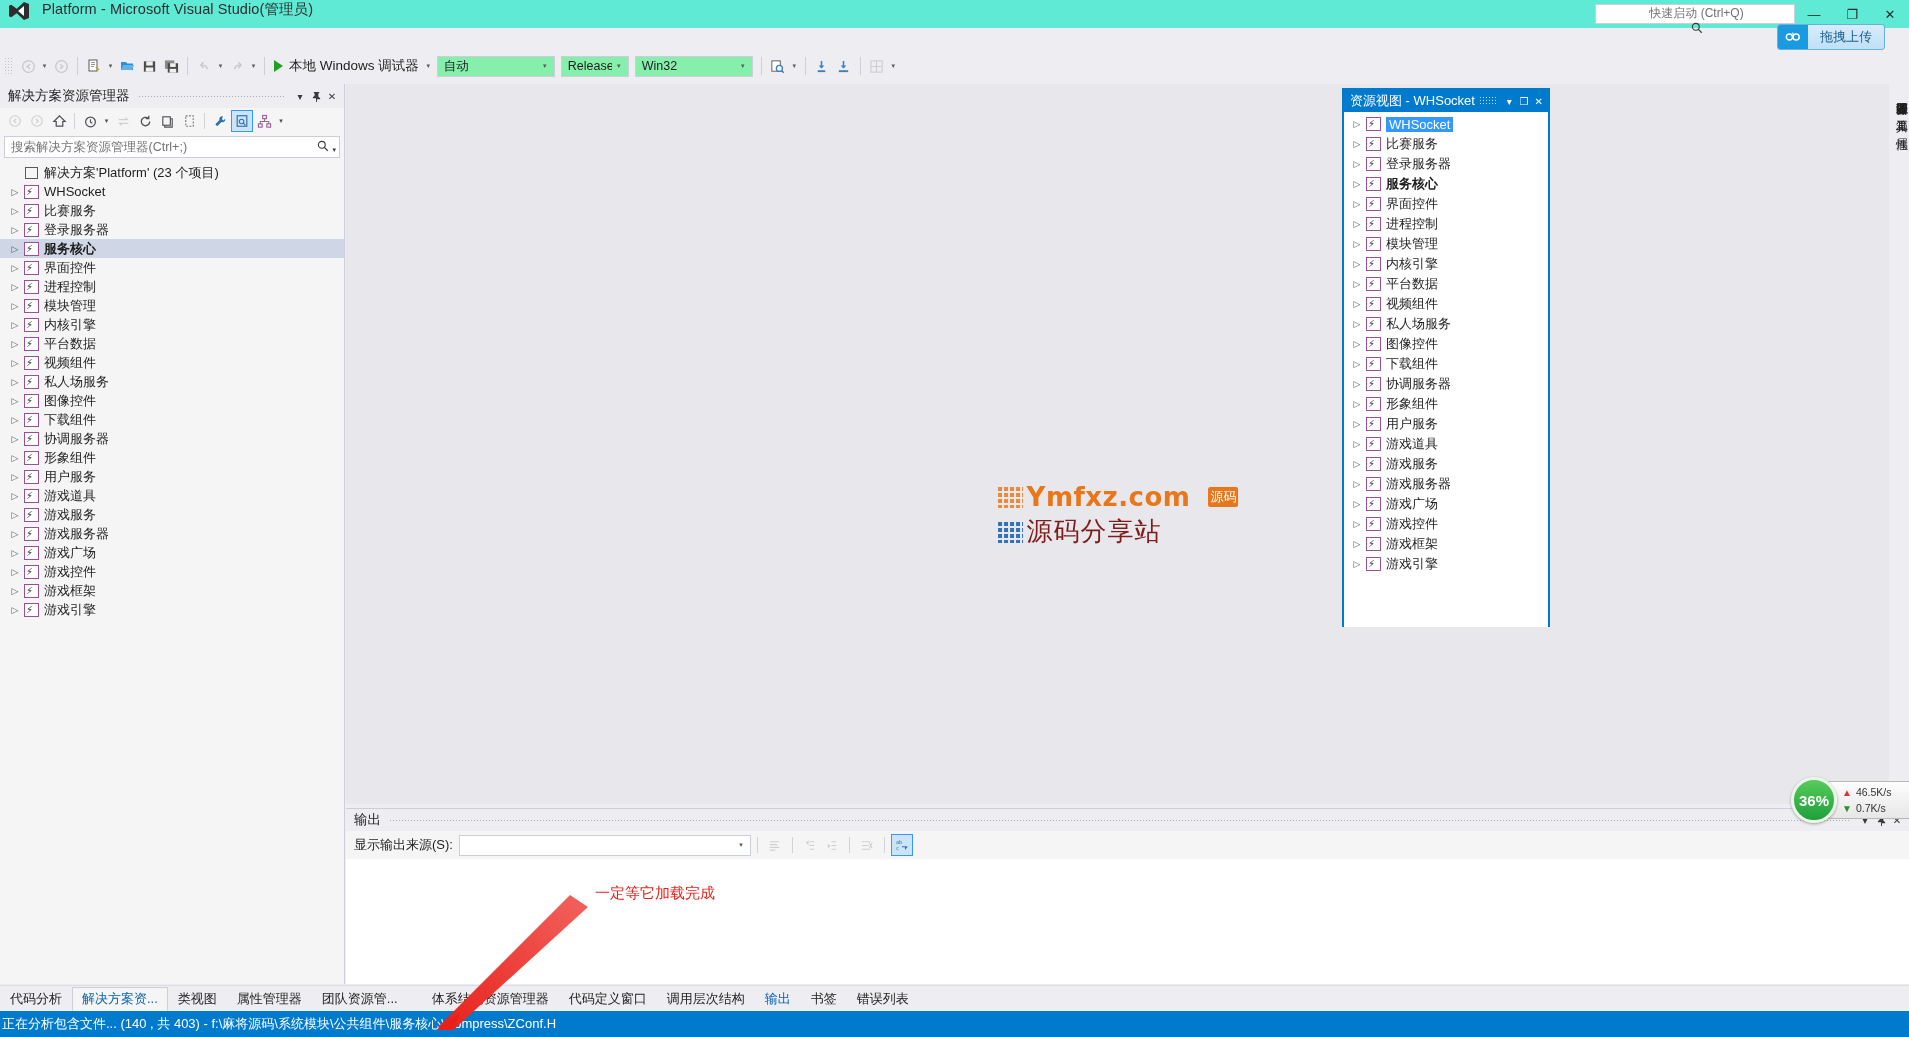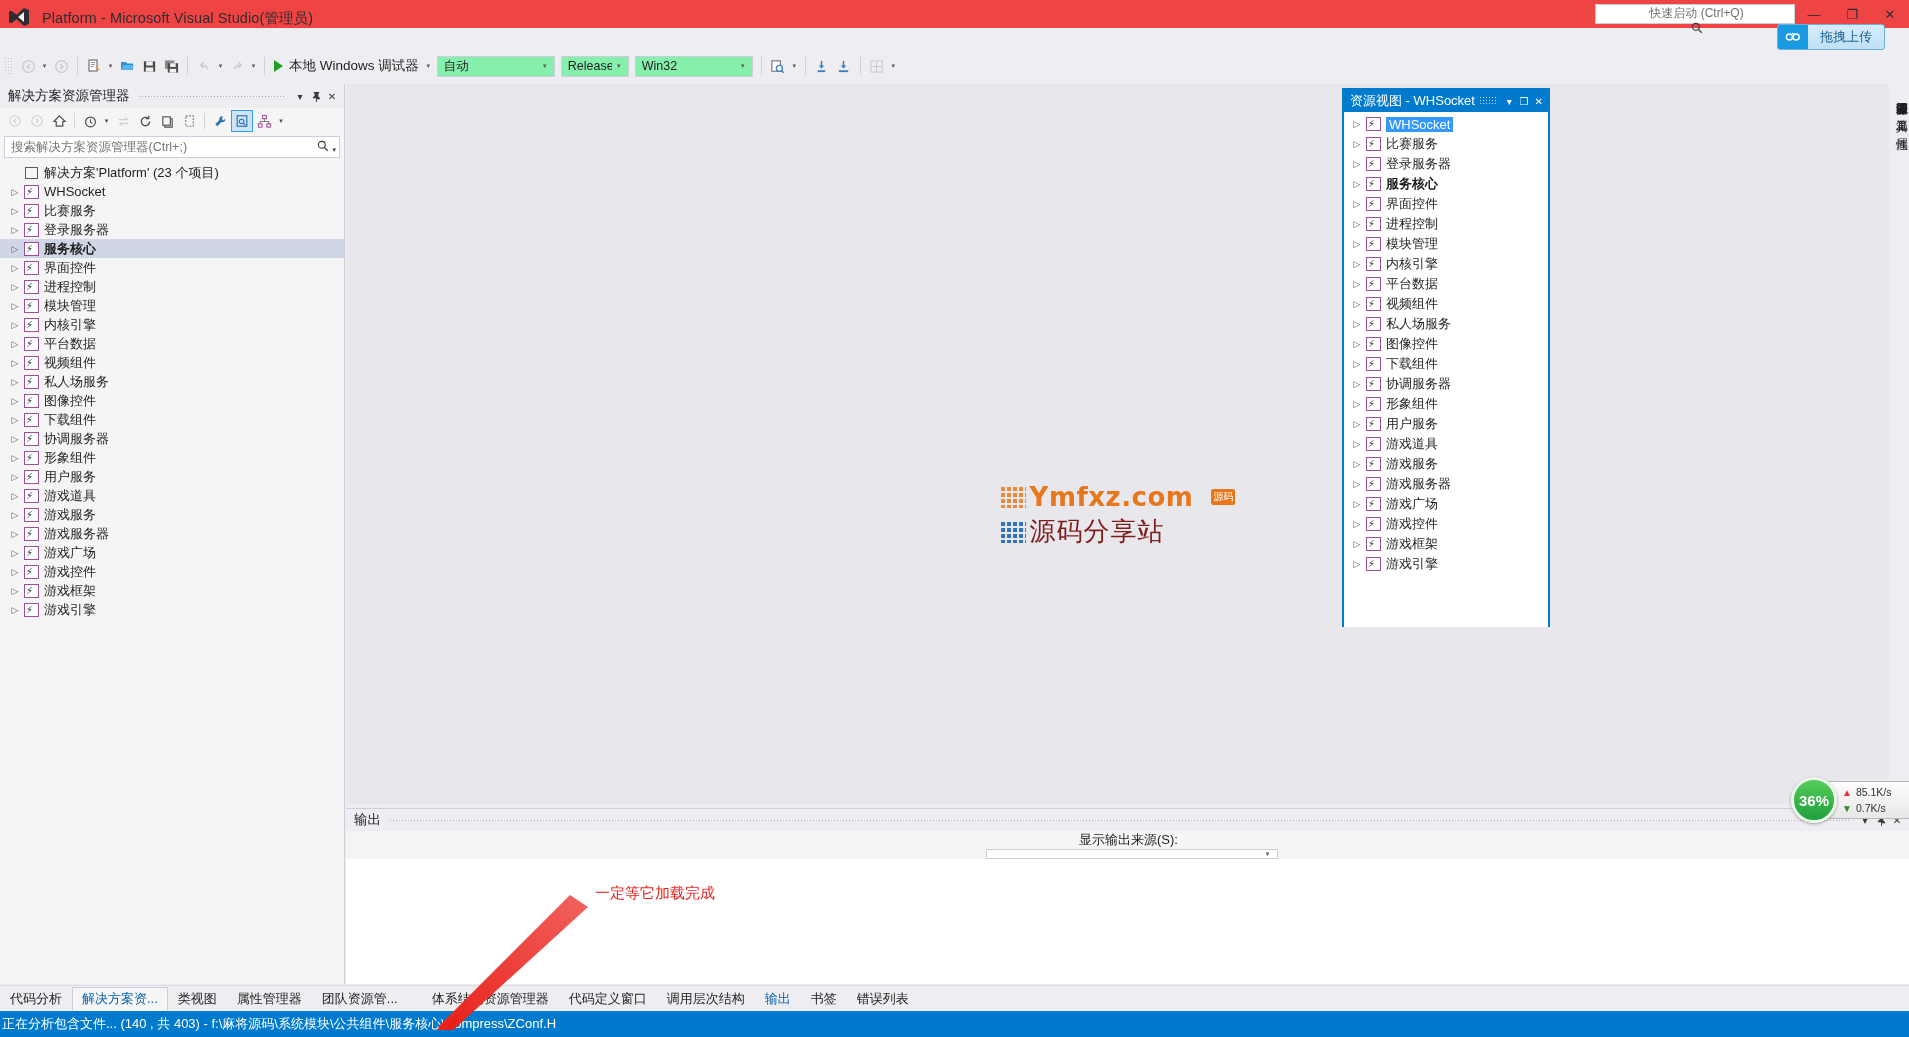--- a/index.html
+++ b/index.html
@@ -9,21 +9,21 @@
     font-size: 13px;
     background: #eeeef2;
     overflow: hidden;
     color: #1e1e1e;
   }
   #app { position: relative; width: 1909px; height: 1037px; background: #eeeef2; }
 
   
   .titlebar {
     position: absolute; left:0; top:0; width:1909px; height:28px;
-    background:#ef4444; display:flex; align-items:flex-end;
+    background:#5eead4; display:flex; align-items:flex-start;
   }
   .vs-logo { width: 26px; height:22px; margin-left:6px; display:flex; align-items:center; justify-content:center; }
   .title-text { margin-left:10px; font-size:14.5px; color:#2d2d30; letter-spacing:.1px; }
   .title-right { position:absolute; right:0; top:0; height:28px; display:flex; align-items:center; }
   .quicklaunch {
     width:200px; height:20px; background:#fff; border:1px solid #cccedb;
     display:flex; align-items:center; padding:0 4px 0 7px; font-size:12px; color:#717171;flex-direction:column;
   }
   .quicklaunch .ql-text { flex:1; }
   .win-btn { width:38px; height:28px; display:flex; align-items:center; justify-content:center; font-size:13px; color:#2d2d30; }
@@ -98,21 +98,21 @@
   
   .editor-area {
     position:absolute; left:346px; top:84px; right:20px; height:720px;
     background:#e8e8ec;
   }
   .watermark { position:absolute; left:50%; top:398px; transform:translateX(-50%); text-align:center; user-select:none; }
   .wm-line1 { display:flex; align-items:center; }
   .wm-dots { width:26px; height:22px; margin-right:4px;
      background-image:radial-gradient(#e88a3a 2.2px, transparent 2.3px); background-size:6px 6px; }
   .wm-ym { font-size:26px; font-weight:bold; color:#e8761a; letter-spacing:.5px; font-family:"DejaVu Sans", sans-serif; }
-  .wm-badge { font-size:10px; color:#fff; background:#e8761a; padding:1px 2px; margin-left:18px; border-radius:2px;}
+  .wm-badge { font-size:13px; color:#fff; background:#e8761a; padding:1px 2px; margin-left:18px; border-radius:2px;}
   .wm-line2 { display:flex; align-items:center; margin-top:2px; }
   .wm-dots2 { width:26px; height:22px; margin-right:4px;
      background-image:radial-gradient(#2f72b8 2.2px, transparent 2.3px); background-size:6px 6px; }
   .wm-cn { font-size:26px; font-weight:normal; color:#7f1d1d; letter-spacing:1px; }
 
   
   .resview {
     position:absolute; left:1342px; top:88px; width:208px; height:539px;
     background:#fff; border:2px solid #007acc; z-index:30;
   }
@@ -155,21 +155,21 @@
   
   .output-panel {
     position:absolute; left:346px; top:808px; right:0px; height:176px; background:#f5f5f5;
     border-top:1px solid #cccedb;
   }
   .op-header { height:22px; display:flex; align-items:center; padding:0 4px 0 8px; background:#eeeef2; }
   .op-title { font-size:13.5px; }
   .op-dots { flex:1; height:12px; margin:0 8px;
      background-image:radial-gradient(#a0a0a8 1px, transparent 1px); background-size:3px 3px;
      background-position:0 5px; background-repeat:repeat-x; opacity:.85; }
-  .op-toolbar { height:28px; display:flex; align-items:center; padding-left:8px;flex-direction:column; }
+  .op-toolbar { height:28px; display:flex; align-items:center; padding-left:8px; }
   .op-label { font-size:13px; margin-right:6px; }
   .op-combo { width:292px; height:21px; background:#fff; border:1px solid #cccedb; display:flex; align-items:center; padding:0 2px; }
   .op-combo .cval { flex:1; font-size:12.5px; padding-left:4px; }
   .op-combo .carrow { width:14px; text-align:center; font-size:7px; color:#5a5a5a; }
   .op-btn { width:22px; height:22px; display:flex; align-items:center; justify-content:center; color:#5a5a5a; }
   .op-btn.disabled { opacity:.35; }
   .op-btn.active { border:1px solid #3399ff; background:#cce4f7; }
   .op-sep { width:1px; height:16px; background:#d2d2d8; margin:0 6px; }
   .op-body { position:absolute; left:0; top:50px; right:0; bottom:0; background:#fff; }
   .annot-text { position:absolute; left:249px; top:25px; font-size:15px; color:#e8201a; white-space:nowrap; }
@@ -853,21 +853,21 @@
       <div class="vtab">服务器资源管理器</div>
       <div class="vtab">工具箱</div>
       <div class="vtab">属性</div>
     </div>
 
   <div class="dlwidget">
     <div class="dl-circle">36%</div>
     <div class="dl-panel">
       <div class="dl-row">
         <span class="dl-up">▲</span>
-        <span>85.1K/s</span>
+        <span>46.5K/s</span>
       </div>
       <div class="dl-row">
         <span class="dl-down">▼</span>
         <span>0.7K/s</span>
       </div>
       <div class="dl-plus">+</div>
       <div class="dl-dot"></div>
     </div>
   </div>
 

